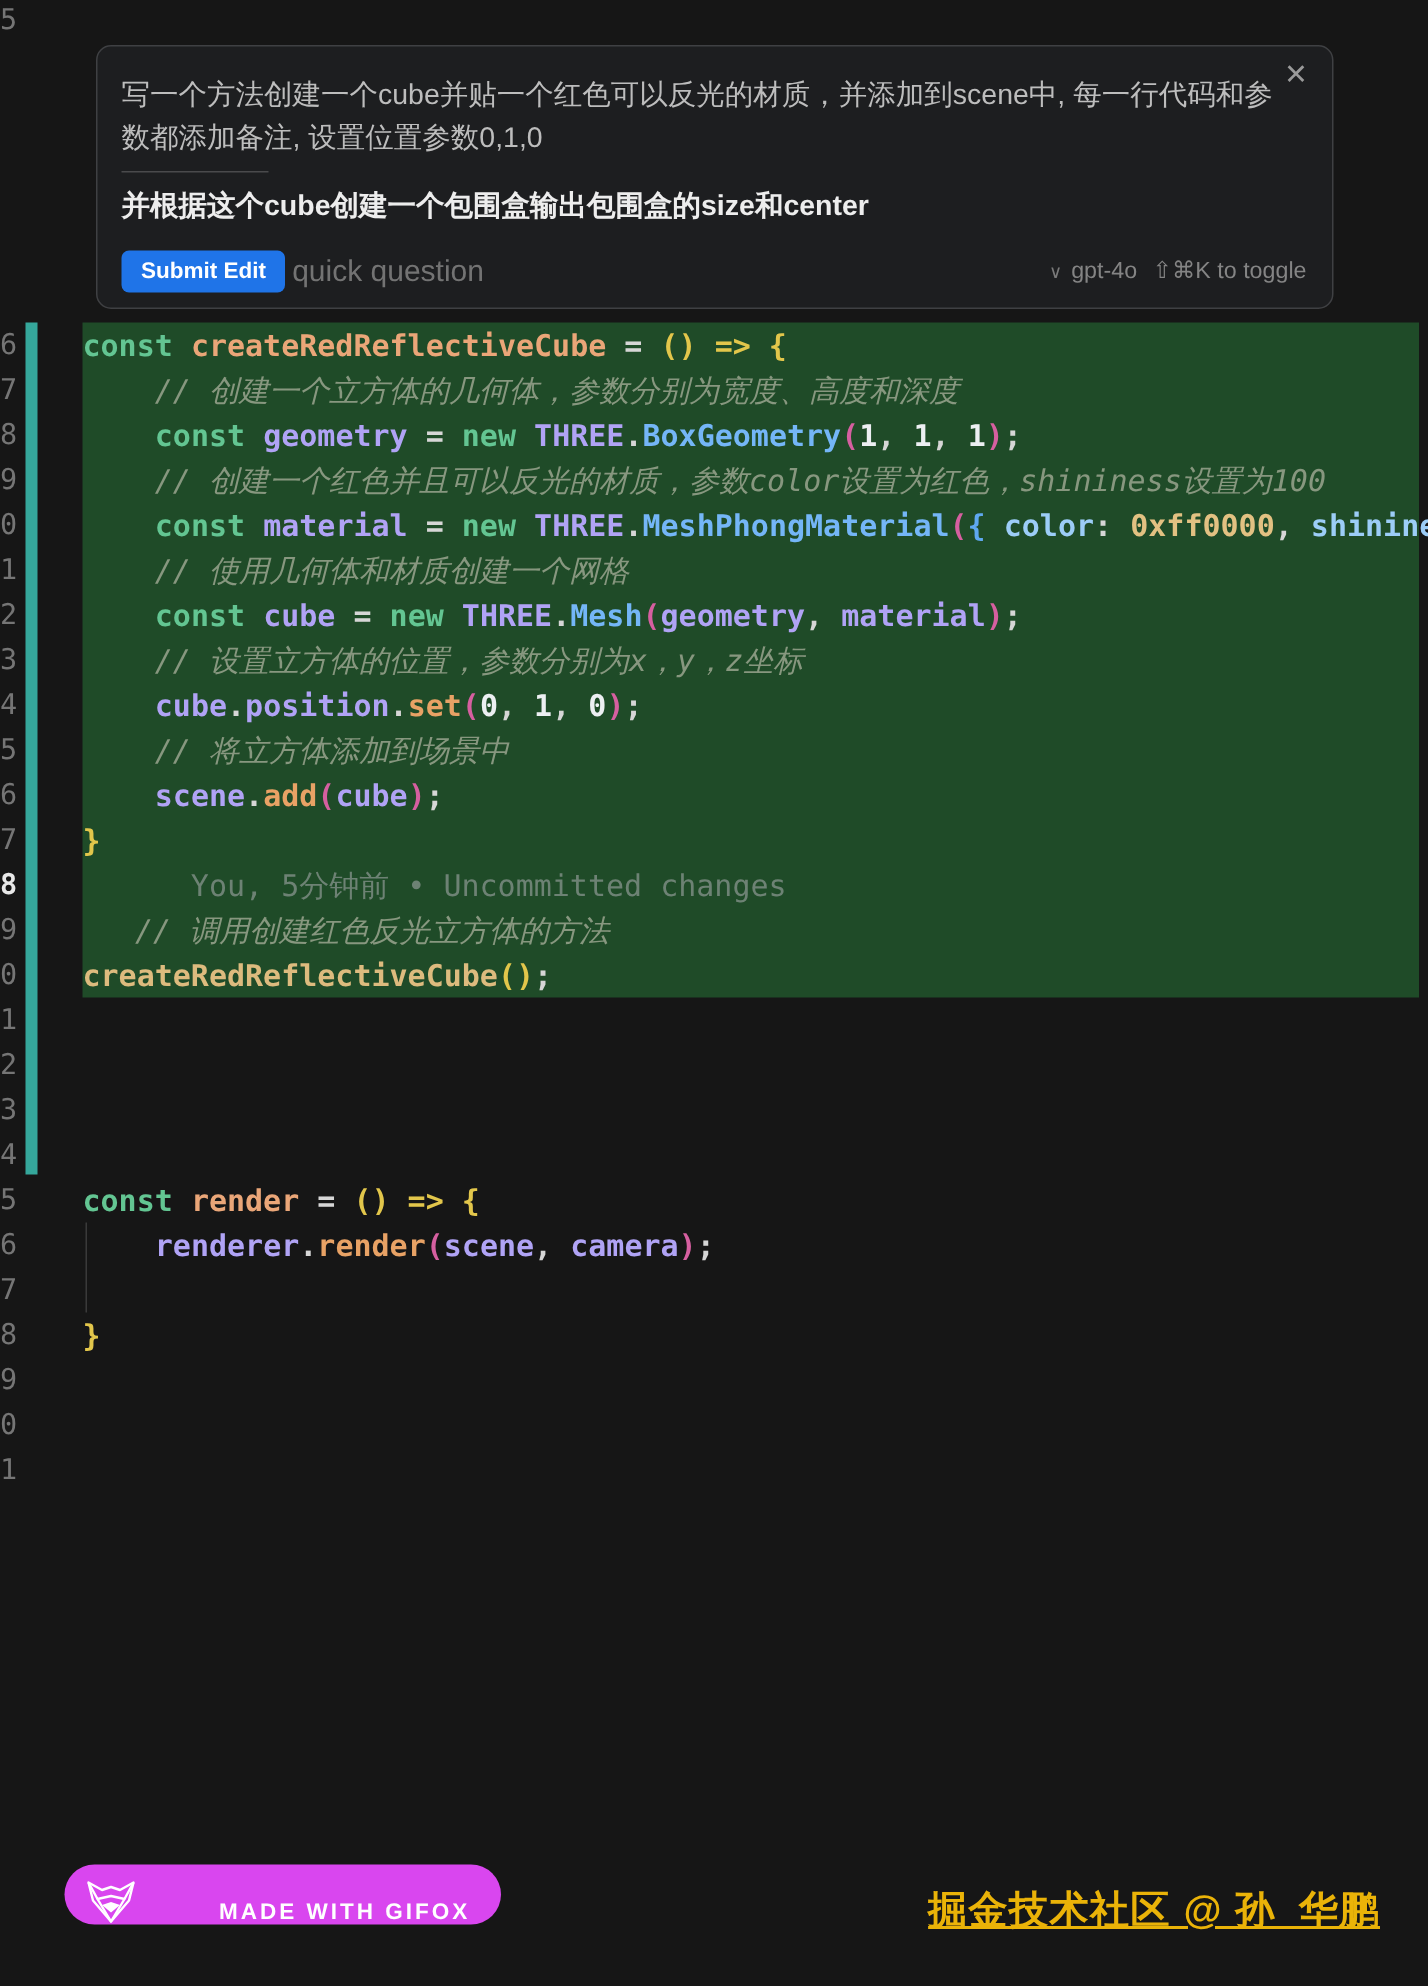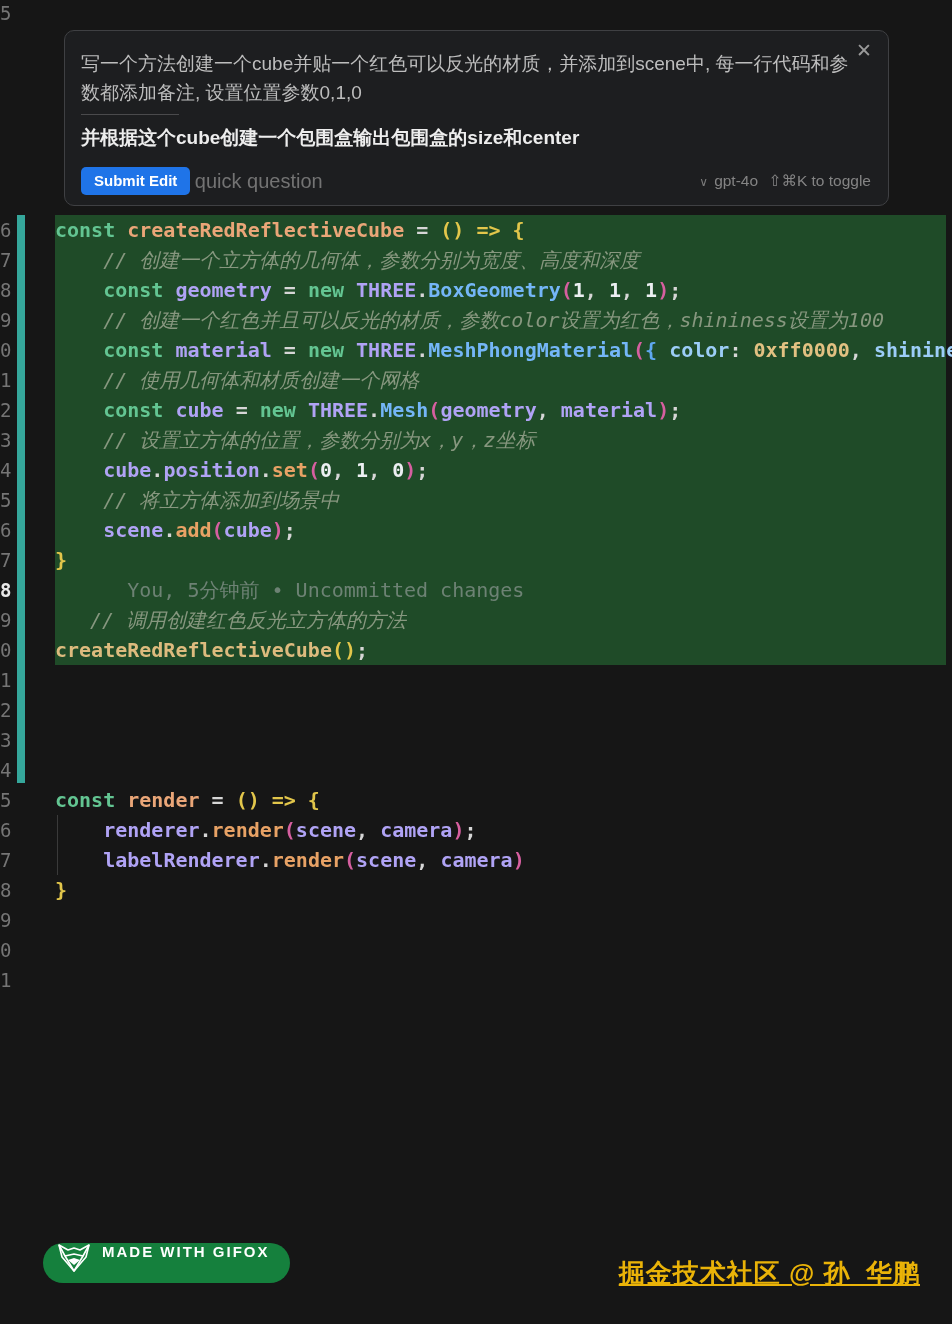--- a/index.html
+++ b/index.html
@@ -77,22 +77,22 @@
     color:#737373; font-size:20px; vertical-align:top;
   }
   .chat-right { position:absolute; right:3px; top:0; height:28px; line-height:28px;
     color:#848484; font-size:15.5px; }
   .model-select { display:inline-block; margin-right:6px; }
   .model-chevron { font-size:12px; color:#7a7a7a; margin-right:6px; }
 
   
   .gifox-badge {
     position:absolute; left:43px; top:1243px; height:40px;
-    background:#15803d; border-radius:20px;
-    display:flex; align-items:flex-start; padding:0 20px 0 14px;
+    background:#d946ef; border-radius:20px;
+    display:flex; align-items:flex-end; padding:0 20px 0 14px;gap:44px;
   }
   .gifox-badge svg { display:block; margin-right:11px; }
   .gifox-label { color:#ffffff; font-size:15px; font-weight:bold; letter-spacing:2px; }
 
   .watermark {
     position:absolute; right:32px; top:1256px; width:600px; text-align:right;
     color:#eab308; font-size:26px; font-weight:bold; letter-spacing:1px;text-decoration:underline;
   }
 </style>
 </head>
@@ -148,21 +148,20 @@
     <div class="code-line" style="top: 545px;"><span class="tok-b1">}</span></div>
     <div class="code-line" style="top: 575px;"><span class="tok-blame">      You, 5分钟前 • Uncommitted changes</span></div>
     <div class="code-line" style="top: 605px; padding-left: 35px;"><span class="tok-comment">// 调用创建红色反光立方体的方法</span></div>
     <div class="code-line" style="top: 635px;"><span class="tok-fncall">createRedReflectiveCube</span><span class="tok-b1">()</span><span class="tok-pun">;</span></div>
     <div class="code-line" style="top: 665px;"></div>
     <div class="code-line" style="top: 695px;"></div>
     <div class="code-line" style="top: 725px;"></div>
     <div class="code-line" style="top: 755px;"></div>
     <div class="code-line" style="top: 785px;"><span class="tok-kw">const </span><span class="tok-fn">render</span><span class="tok-pun"> = </span><span class="tok-b1">() =&gt; {</span></div>
     <div class="code-line" style="top: 815px;"><span class="tok-pun">    </span><span class="tok-var">renderer</span><span class="tok-pun">.</span><span class="tok-method">render</span><span class="tok-b2">(</span><span class="tok-var">scene</span><span class="tok-pun">, </span><span class="tok-var">camera</span><span class="tok-b2">)</span><span class="tok-pun">;</span></div>
-    <div class="code-line" style="top: 845px;"><span class="tok-pun">    </span><span class="tok-var">labelRenderer</span><span class="tok-pun">.</span><span class="tok-method">render</span><span class="tok-b2">(</span><span class="tok-var">scene</span><span class="tok-pun">, </span><span class="tok-var">camera</span><span class="tok-b2">)</span></div>
     <div class="code-line" style="top: 875px;"><span class="tok-b1">}</span></div>
     <div class="code-line" style="top: 905px;"></div>
     <div class="code-line" style="top: 935px;"></div>
     <div class="code-line" style="top: 965px;"></div>
   </div>
 
 <div class="inline-chat">
   <div class="chat-close">✕</div>
   <div class="chat-prompt-old">写一个方法创建一个cube并贴一个红色可以反光的材质，并添加到scene中, 每一行代码和参数都添加备注, 设置位置参数0,1,0</div>
   <div class="chat-divider"></div>

